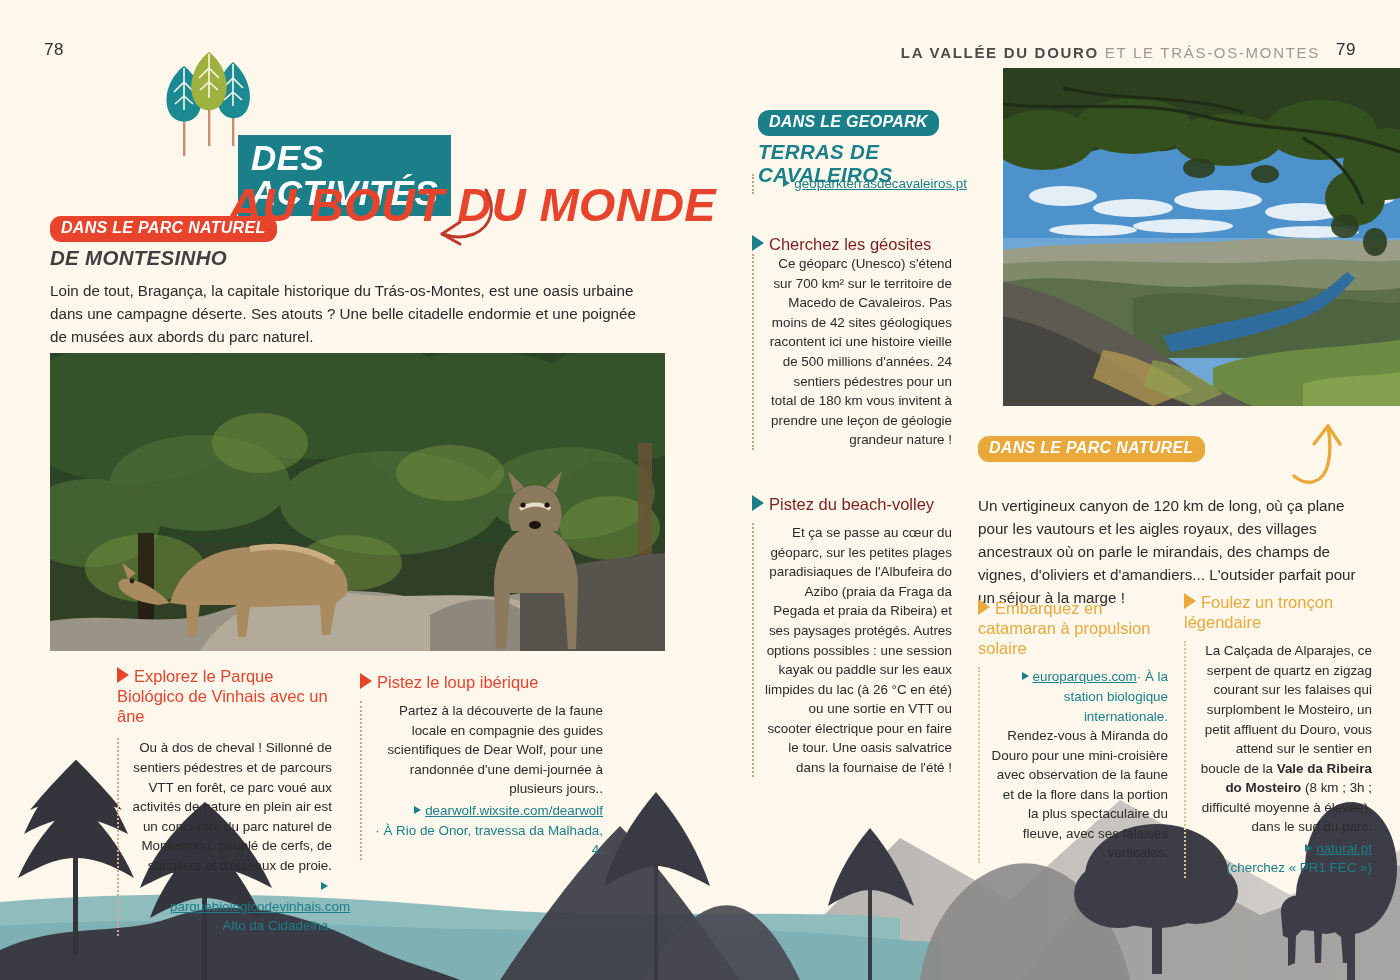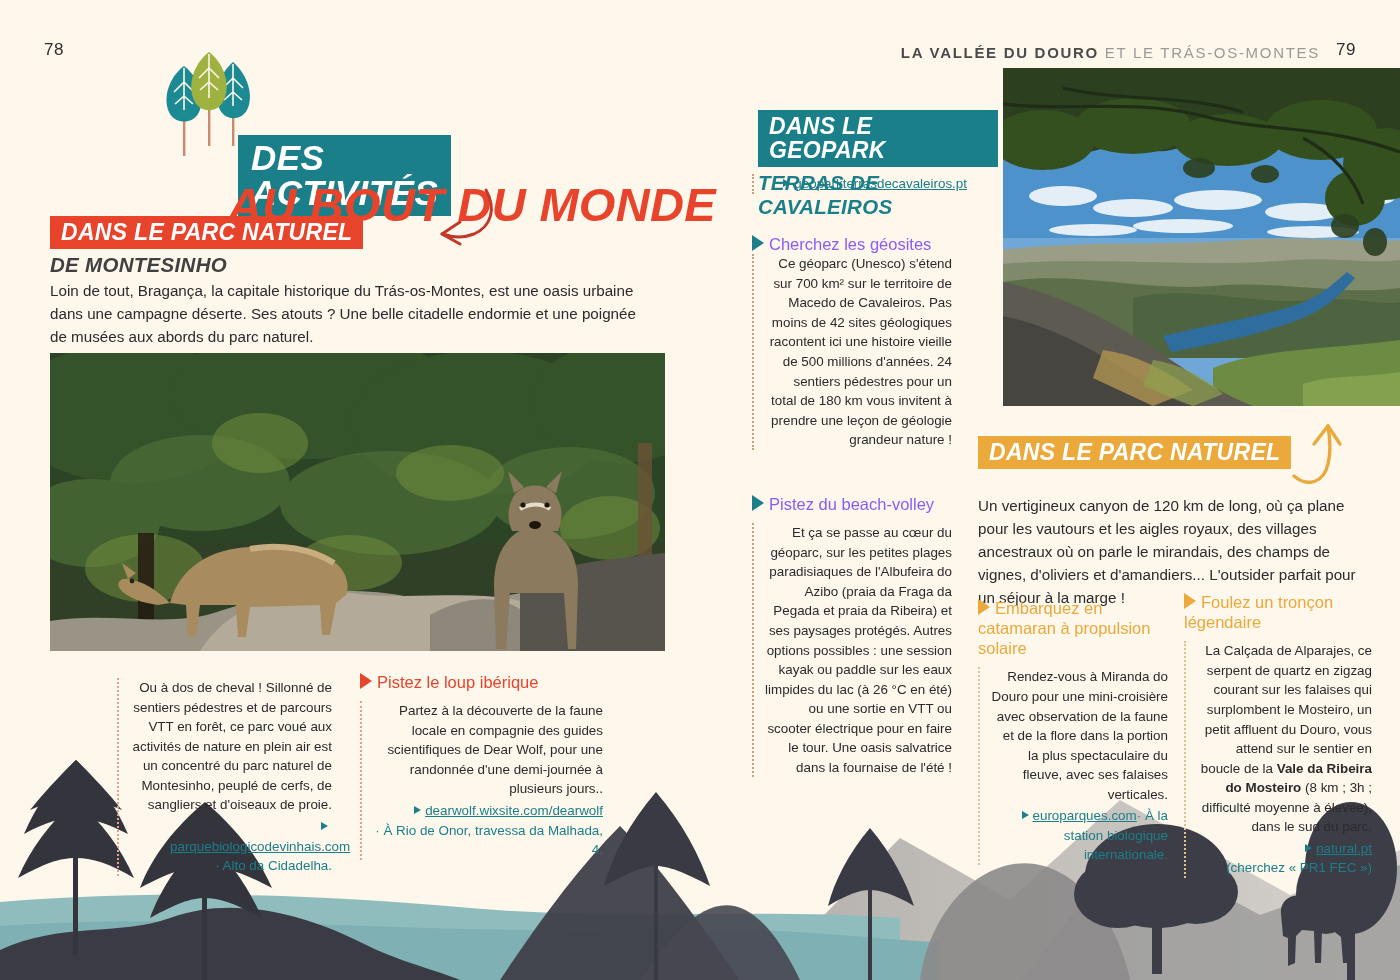--- a/index.html
+++ b/index.html
@@ -40,21 +40,21 @@
   }
   #title-line2 {
     position: absolute; left: 68px; top: 133px;
     color: #e8442c; font-size: 47px; font-weight: bold; font-style: italic;
     letter-spacing: .3px; line-height: 1; white-space: nowrap;
   }
 
   
   .banner {
     display: inline-block; color: #fff; font-weight: bold; font-style: italic;
-    font-size: 23px; letter-spacing: .3px; padding: 4px 11px 5px 11px; line-height: 1.05;
+    font-size: 16px; letter-spacing: .3px; padding: 4px 11px 5px 11px; line-height: 1.05; border-radius: 11px;
   }
   .banner-sub {
     font-weight: bold; font-style: italic; font-size: 20.5px;
     letter-spacing: .3px; line-height: 1.15; margin-top: 4px;
   }
   .banner.red { background: #e8442c; }
   .banner-sub.red { color: #404040; }
   .banner.teal { background: #1b7f89; }
   .banner-sub.teal { color: #1b7f89; }
   .banner.amber { background: #eaa93a; }
@@ -64,21 +64,21 @@
   .intro-text {
     font-size: 15.2px; line-height: 1.52; color: #2b2b2b;
   }
   .body-text { font-size: 13.4px; line-height: 1.46; color: #2b2b2b; text-align: right; }
   .body-text b { font-weight: bold; }
 
   .sub-head {
     font-size: 16.5px; line-height: 1.22; font-weight: normal;
   }
   .sub-head.red { color: #e8442c; }
-  .sub-head.teal { color: #8b5cf6; }
+  .sub-head.teal { color: #7f1d1d; }
   .sub-head.amber { color: #eaa93a; }
   .tri {
     display: inline-block; width: 0; height: 0;
     border-top: 8px solid transparent; border-bottom: 8px solid transparent;
     vertical-align: -1px; margin-right: 5px;
   }
   .tri.red { border-left: 12px solid #e8442c; }
   .tri.teal { border-left: 12px solid #1b7f89; }
   .tri.amber { border-left: 12px solid #eaa93a; }
   .tri-sm {
@@ -255,20 +255,23 @@
       <path d="M464 140 L458 118 L474 134 Z M506 140 L512 118 L496 134 Z"></path>
     </g>
     <path d="M470 156 C 480 150, 492 150, 500 156" stroke="#e6ddcb" stroke-width="4" fill="none"></path>
     <circle cx="473" cy="152" r="2.6" fill="#1d150c"></circle>
       <circle cx="497" cy="152" r="2.6" fill="#1d150c"></circle>
     <ellipse cx="485" cy="172" rx="6" ry="4" fill="#1d150c"></ellipse>
   </svg>
 </div>
 
 <div class="blk" style="left:117px; top:666px; width:215px;">
+  <div class="sub-head red">
+    <span class="tri red"></span><span>Explorez le Parque Biológico de Vinhais avec un âne</span>
+  </div>
   <div class="dotted-col red-dots" style="margin-top:12px;">
     <div class="body-text">Ou à dos de cheval ! Sillonné de sentiers pédestres et de parcours VTT en forêt, ce parc voué aux activités de nature en plein air est un concentré du parc naturel de Montesinho, peuplé de cerfs, de sangliers et d'oiseaux de proie.</div>
     <div class="body-text" style="margin-top:2px;padding-left:40px;">
       <span class="tri-sm"></span><span class="link">parquebiologicodevinhais.com</span>
     </div>
     <div class="body-text addr">· Alto da Cidadelha.</div>
   </div>
 </div>
 
 <div class="blk" style="left:360px; top:672px; width:243px;">
@@ -369,24 +372,24 @@
 <div class="blk" style="left:978px; top:436px; width:400px;">
   <div class="banner amber">DANS LE PARC NATUREL</div>
 </div>
 <div class="blk intro-text" style="left:978px; top:494px; width:392px;">Un vertigineux canyon de 120 km de long, où ça plane pour les vautours et les aigles royaux, des villages ancestraux où on parle le mirandais, des champs de vignes, d'oliviers et d'amandiers... L'outsider parfait pour un séjour à la marge !</div>
 
 <div class="blk" style="left:978px; top:598px; width:190px;">
   <div class="sub-head amber">
     <span class="tri amber"></span><span>Embarquez en catamaran à propulsion solaire</span>
   </div>
   <div class="dotted-col" style="margin-top:9px; border-left-color:#e3c08c;">
-    <div class="body-text">Rendez-vous à Miranda do Douro pour une mini-croisière avec observation de la faune et de la flore dans la portion la plus spectaculaire du fleuve, avec ses falaises verticales.</div>
     <div class="body-text" style="margin-top:2px;">
       <span class="tri-sm"></span><span class="link">europarques.com</span><span class="addr">· À la station biologique internationale.</span>
     </div>
+    <div class="body-text">Rendez-vous à Miranda do Douro pour une mini-croisière avec observation de la faune et de la flore dans la portion la plus spectaculaire du fleuve, avec ses falaises verticales.</div>
   </div>
 </div>
 
 <div class="blk" style="left:1184px; top:592px; width:188px;">
   <div class="sub-head amber">
     <span class="tri amber"></span><span>Foulez un tronçon légendaire</span>
   </div>
   <div class="dotted-col" style="margin-top:9px; border-left-color:#e3c08c;">
     <div class="body-text">
       <span>La Calçada de Alparajes, ce serpent de quartz en zigzag courant sur les falaises qui surplombent le Mosteiro, un petit affluent du Douro, vous attend sur le sentier en boucle de la </span><b>Vale da Ribeira do Mosteiro</b><span> (8 km ; 3h ; difficulté moyenne à élevée), dans le sud du parc.</span>

